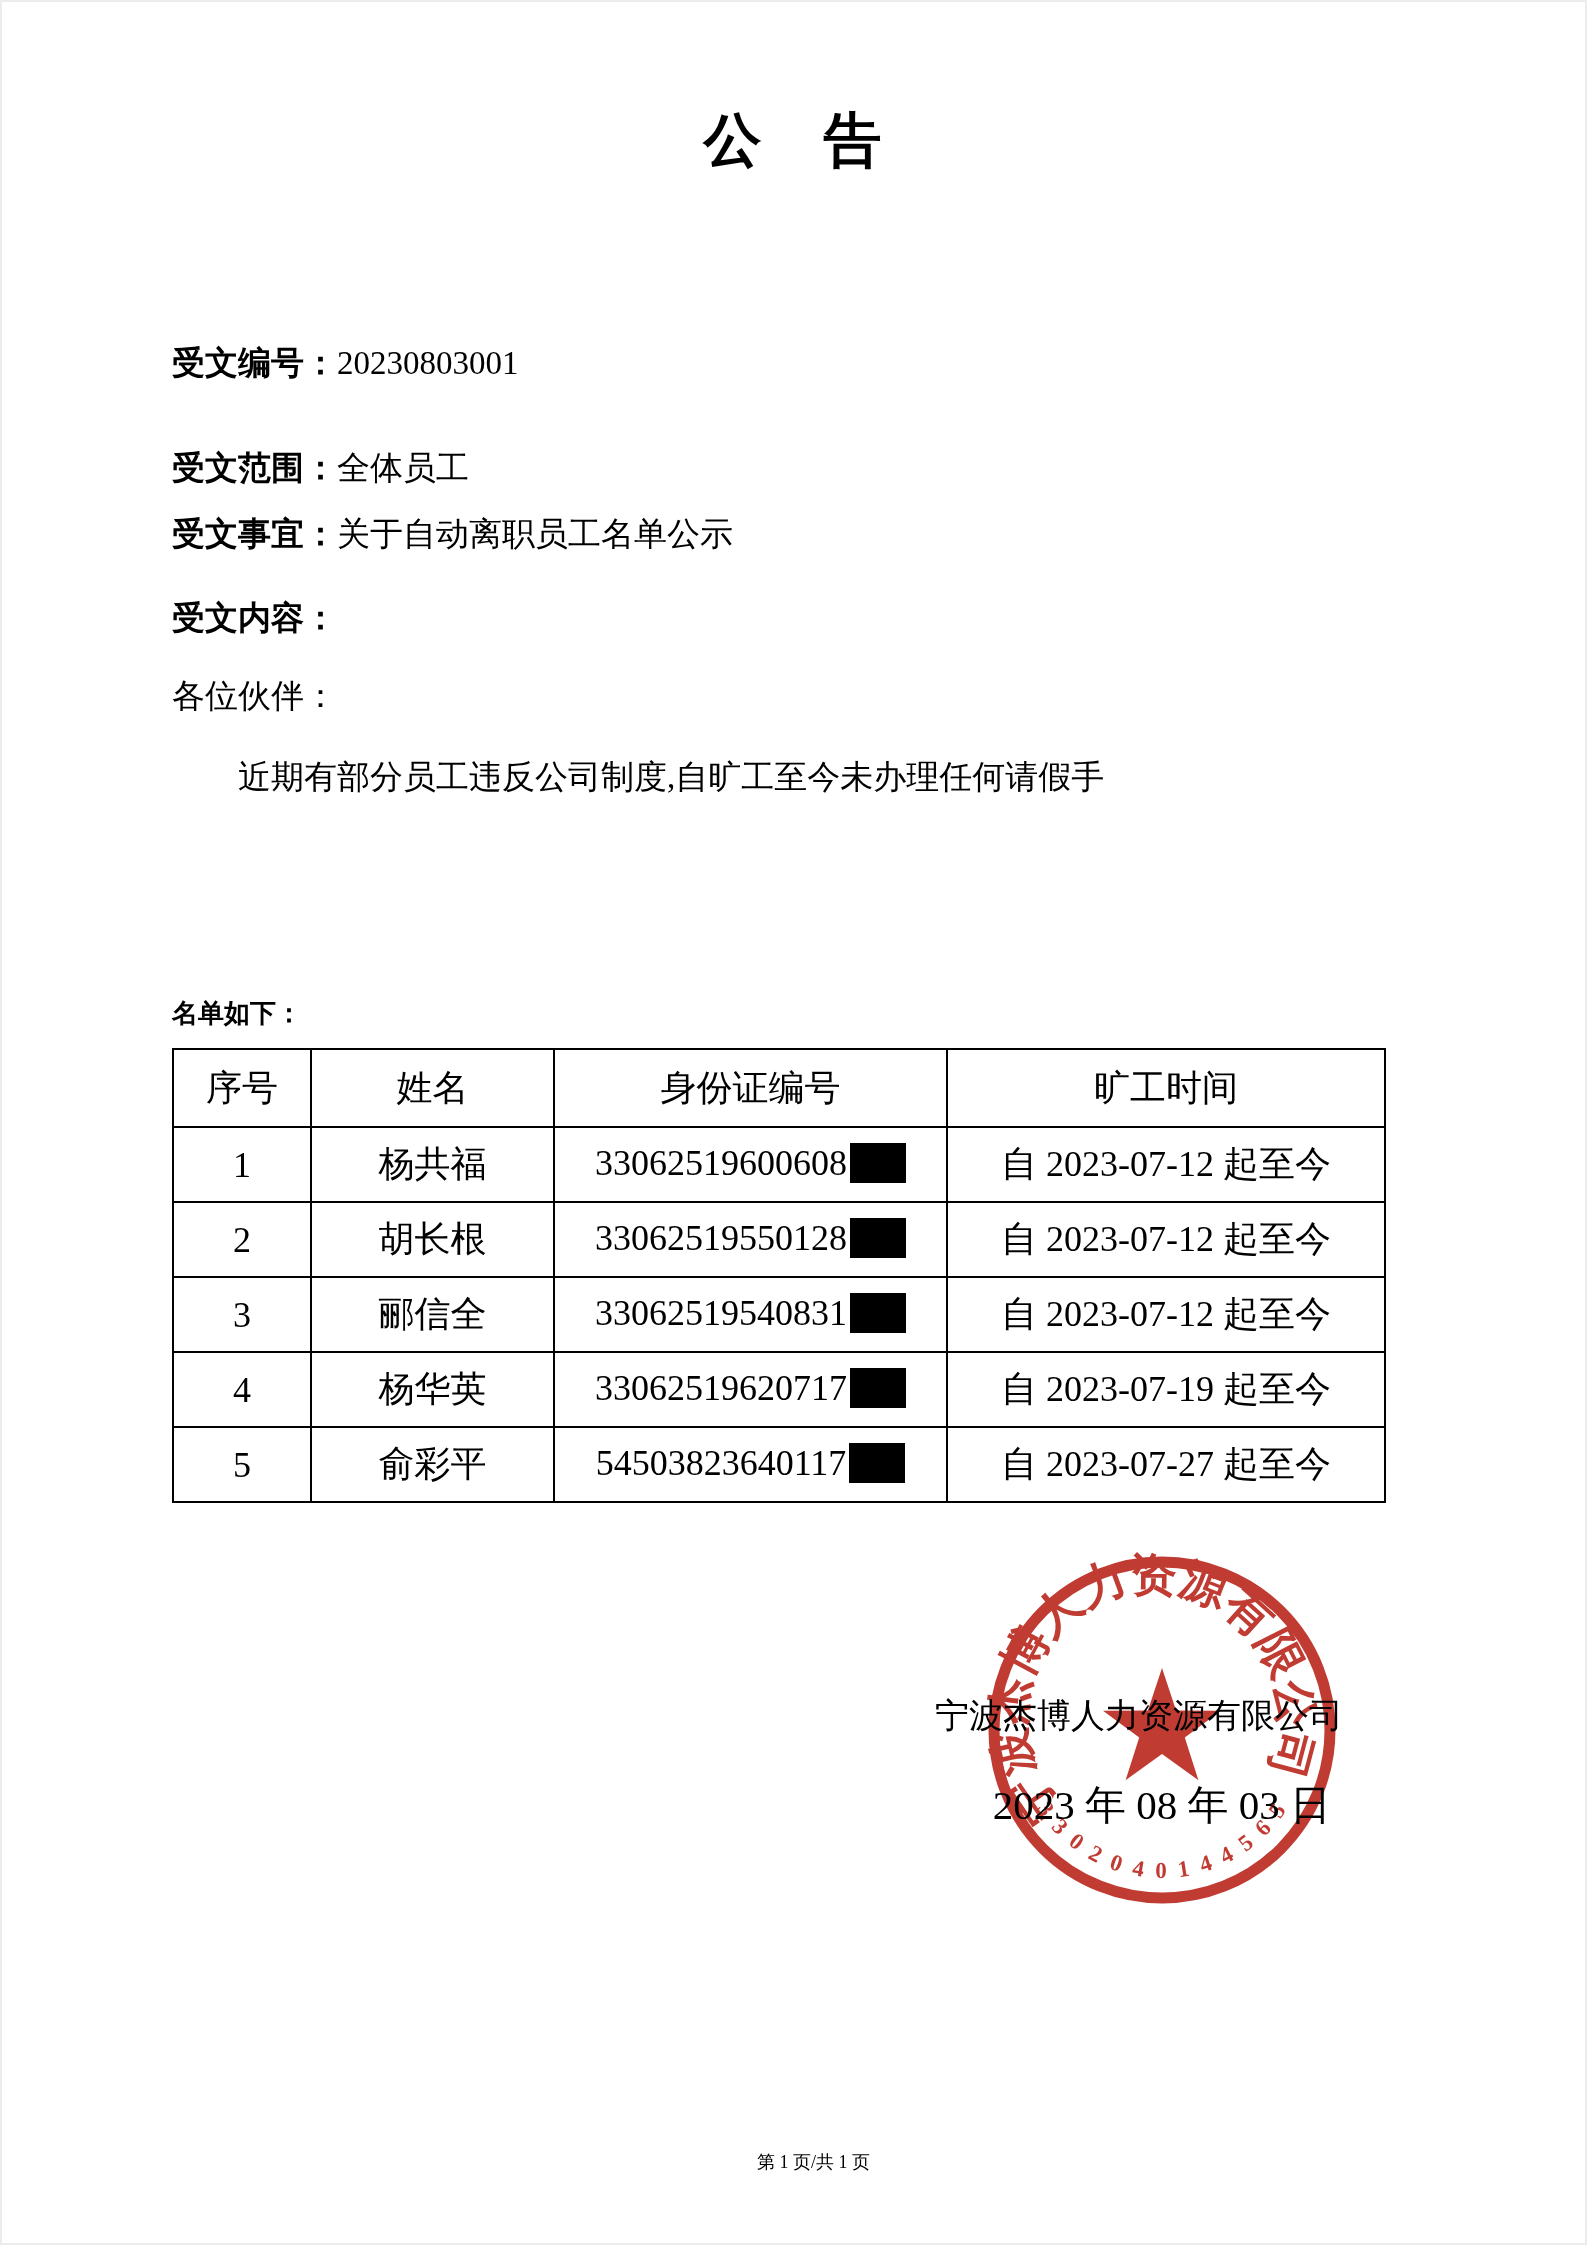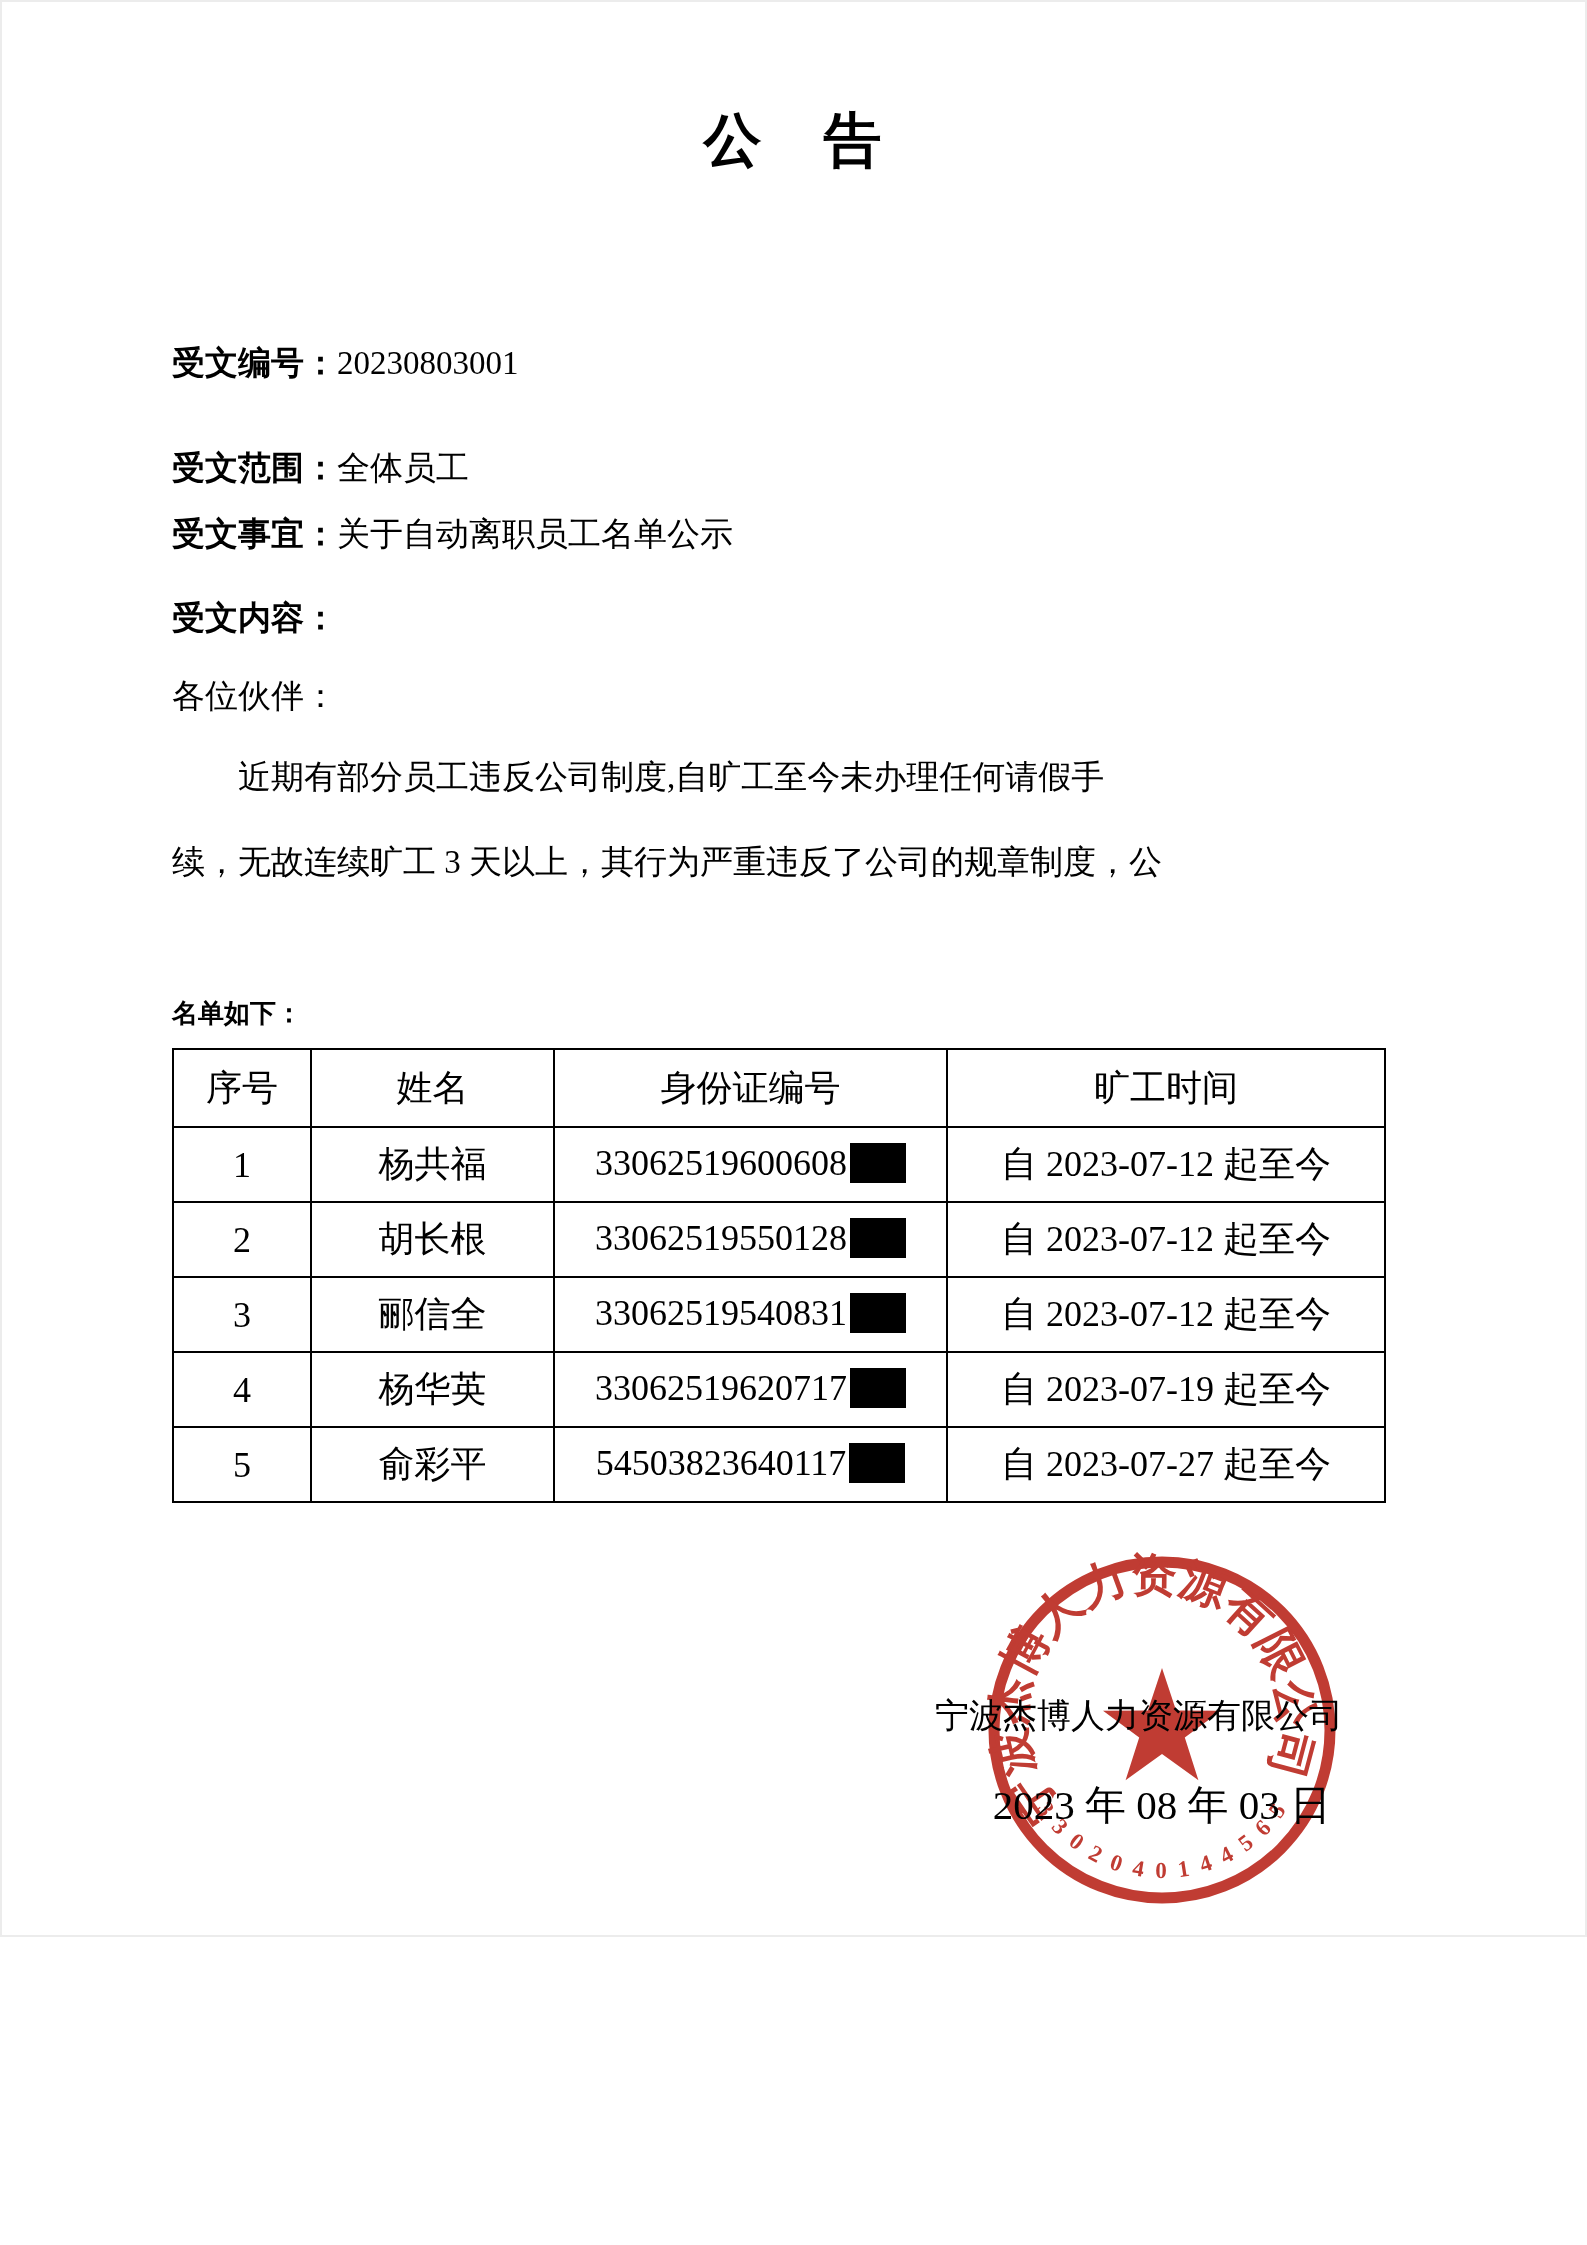--- a/index.html
+++ b/index.html
@@ -1,19 +1,19 @@
 <!DOCTYPE html>
 <html lang="zh"><head>
 <meta charset="utf-8">
 <style>
   html, body { margin: 0; padding: 0; background: #ffffff; }
   .page {
     position: relative;
     width: 1587px;
-    height: 1937px;
+    height: 2245px;
     background: #ffffff;
     border: 2px solid #ececec;
     box-sizing: border-box;
     font-family: "Liberation Serif", "DejaVu Serif", serif;
     color: #000;
     overflow: hidden;
   }
   .title {
     position: absolute;
     top: 100px; left: 0;
@@ -128,21 +128,20 @@
   </div>
   <div class="line f2">
     <span class="lbl">受文事宜：</span><span class="val">关于自动离职员工名单公示</span>
   </div>
   <div class="line f3">
     <span class="lbl">受文内容：</span><span class="val"></span>
   </div>
 
   <div class="line salutation">各位伙伴：</div>
   <div class="line p1">近期有部分员工违反公司制度,自旷工至今未办理任何请假手</div>
-  <div class="line p2">续，无故连续旷工 3 天以上，其行为严重违反了公司的规章制度，公</div>
 
   <div class="listlabel">名单如下：</div>
 
   <table class="roster">
     <colgroup>
       <col class="col-no">
         <col class="col-name">
         <col class="col-id">
         <col class="col-period">
     </colgroup>

